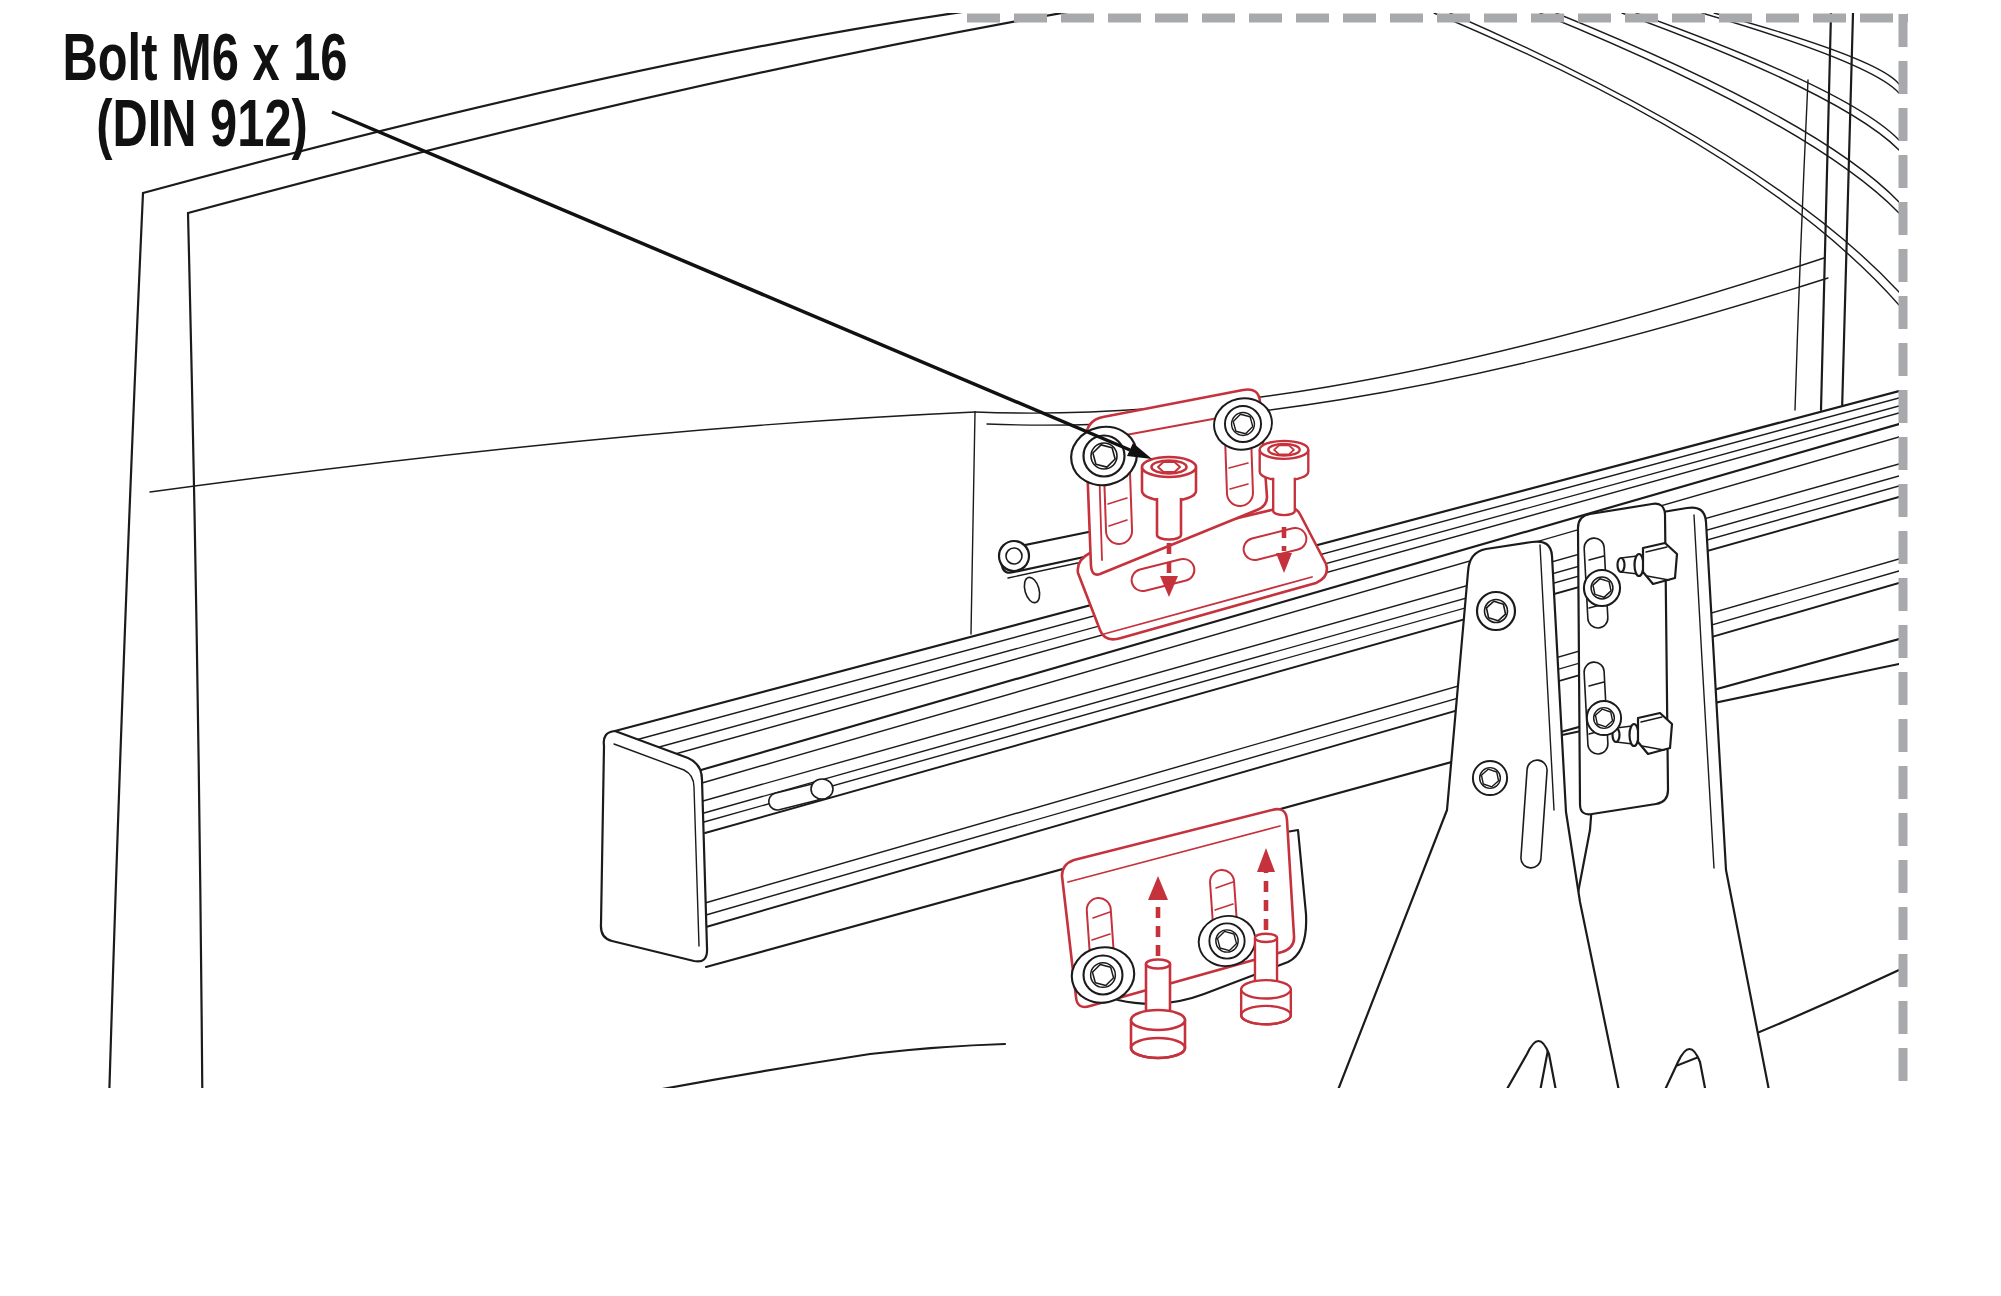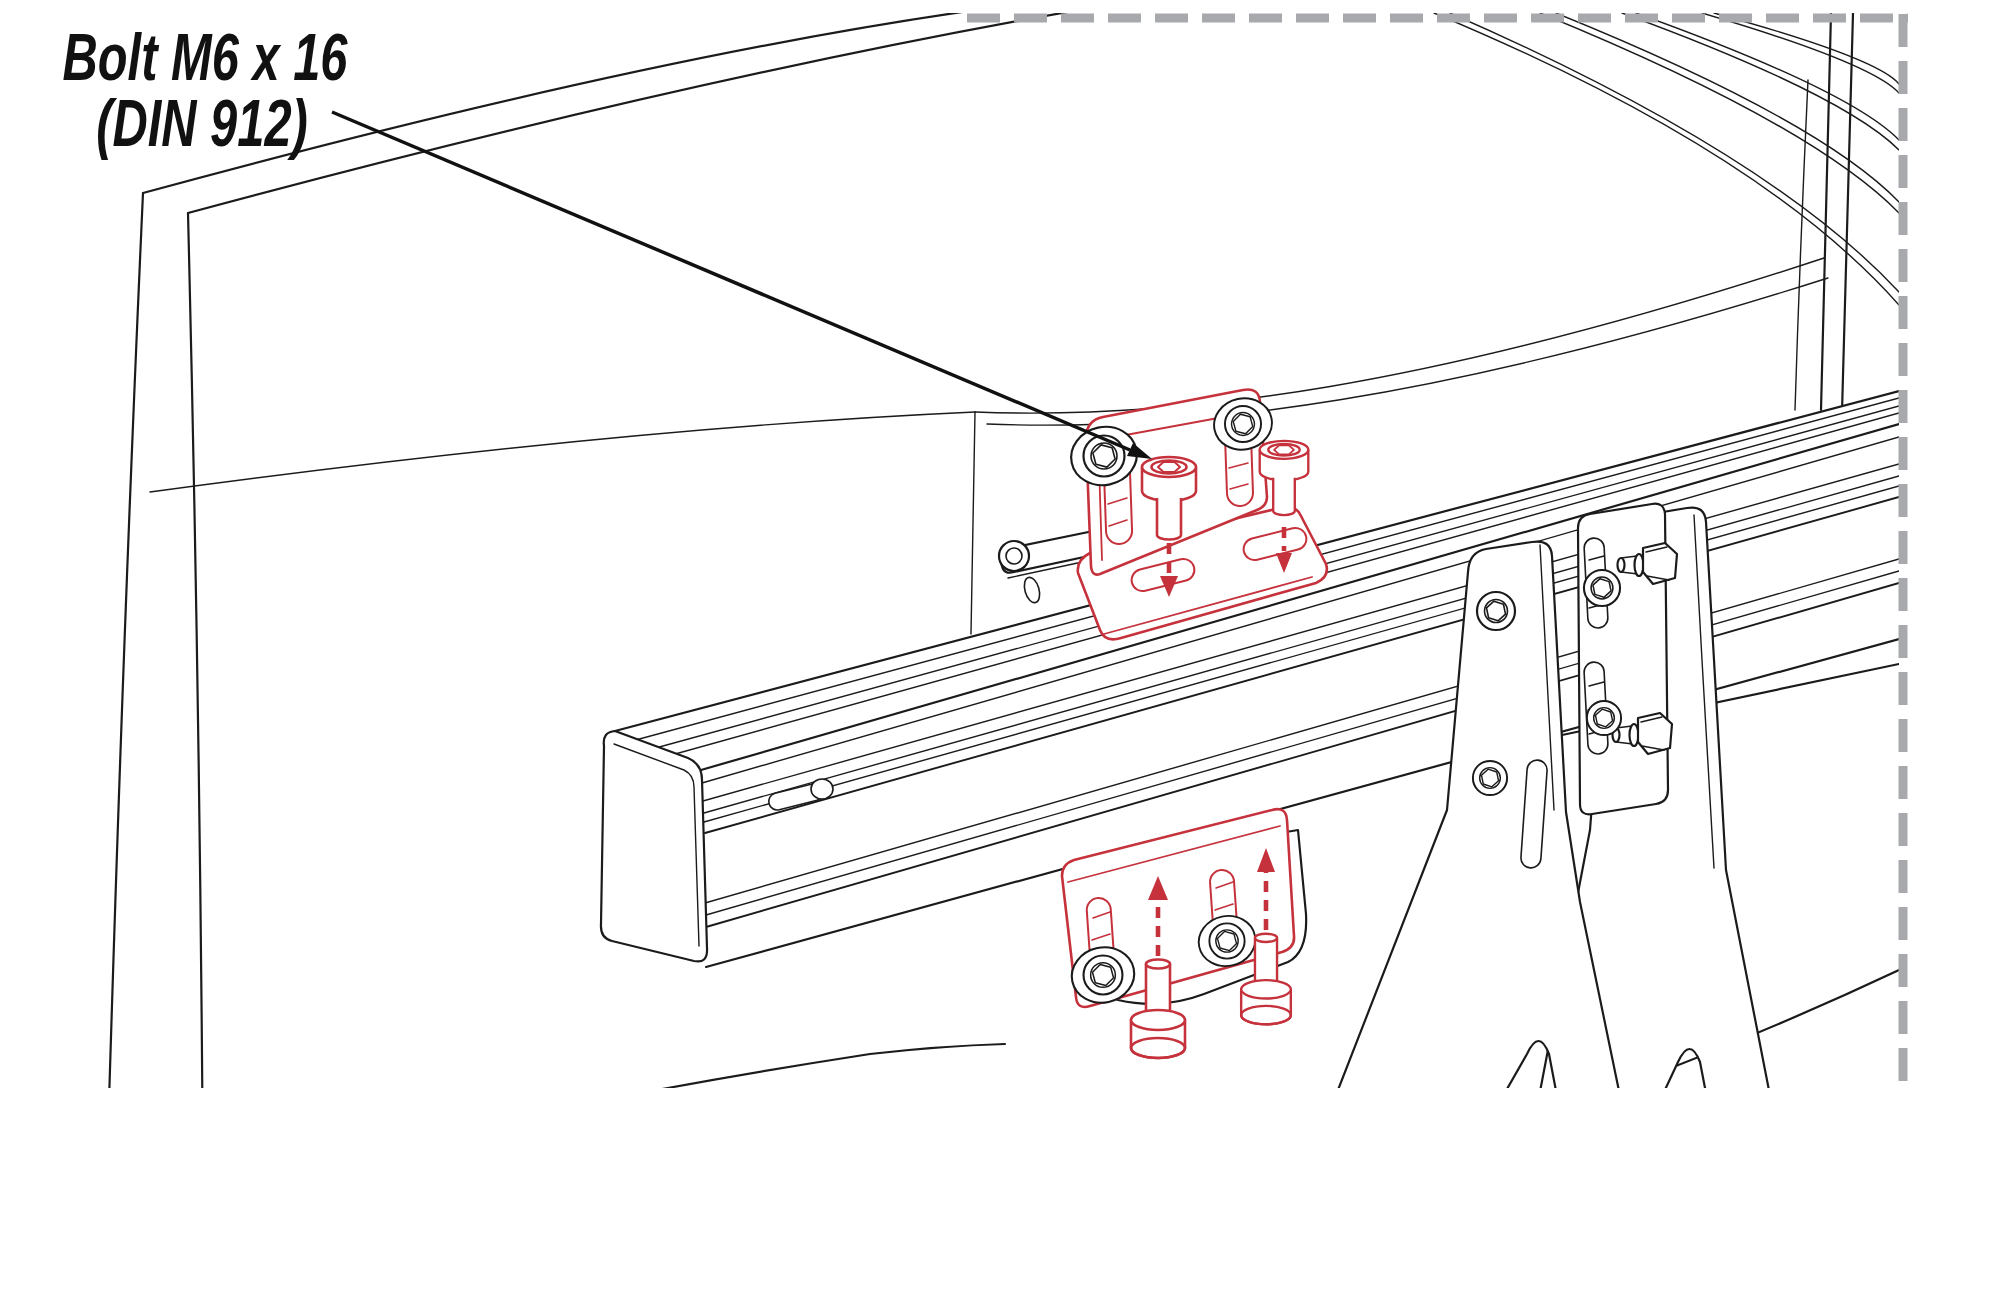--- a/index.html
+++ b/index.html
@@ -1,17 +1,17 @@
 <!DOCTYPE html>
 <html><head>
 <meta charset="utf-8">
 <style>
   html,body{margin:0;padding:0;background:#fff;}
   #stage{position:relative;width:2001px;height:1088px;background:#fff;overflow:hidden;
-         font-family:"Liberation Sans",sans-serif;font-style:italic;}
+         font-family:"Liberation Sans",sans-serif;}
   svg{display:block}
   .k  {fill:none;stroke:#1b1b1b;stroke-width:2.2;stroke-linecap:round;stroke-linejoin:round}
   .k1 {fill:none;stroke:#1b1b1b;stroke-width:1.4;stroke-linecap:round;stroke-linejoin:round}
   .kf {fill:#ffffff;stroke:#1b1b1b;stroke-width:2.2;stroke-linejoin:round}
   .kf1{fill:#ffffff;stroke:#1b1b1b;stroke-width:1.6;stroke-linejoin:round}
   .wf {fill:#ffffff;stroke:none}
   .r  {fill:none;stroke:#C5323C;stroke-width:2.6;stroke-linecap:round;stroke-linejoin:round}
   .rf {fill:#ffffff;stroke:#C5323C;stroke-width:2.6;stroke-linejoin:round}
   .rd {fill:none;stroke:#C5323C;stroke-width:4.6;stroke-dasharray:11 8;stroke-linecap:butt}
   .rh {fill:#C5323C;stroke:none}

